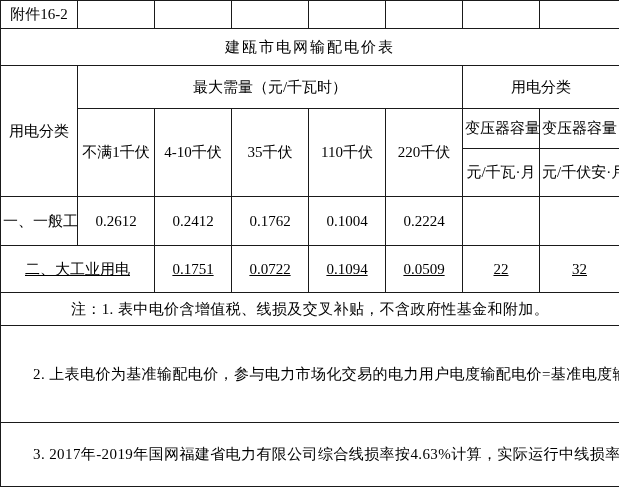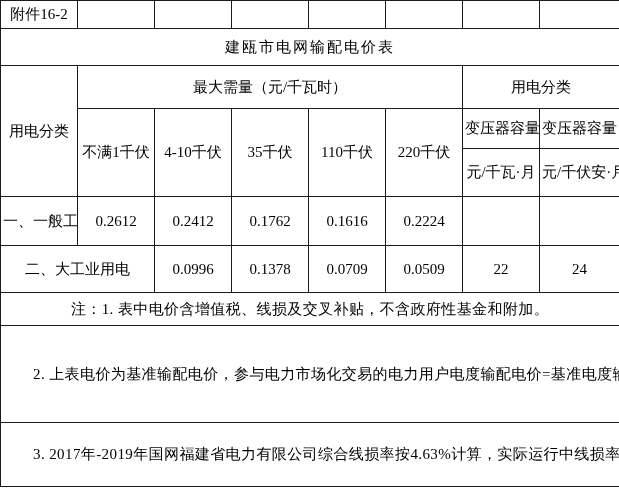--- a/index.html
+++ b/index.html
@@ -33,21 +33,21 @@
     text-align: center;
     vertical-align: middle;
     box-sizing: border-box;
   }
   tr.r1  { height: 28px; }
   tr.r2  { height: 37px; }
   tr.r3  { height: 43px; }
   tr.r4  { height: 40px; }
   tr.r5  { height: 48px; }
   tr.r6  { height: 49px; }
-  tr.r7  { height: 47px; }
+  tr.r7  { height: 47px; text-decoration: underline; }
   tr.r8  { height: 33px; }
   tr.r9  { height: 97px; }
   tr.r10 { height: 64px; }
   td.left { text-align: left; }
   td.title-cell {
     font-weight: normal;
     font-size: 20px;
     letter-spacing: 2px;
     text-align: center;
   }
@@ -114,34 +114,34 @@
     <tr class="r5">
       <td class="unit">元/千瓦·月</td>
       <td class="unit">元/千伏安·月</td>
     </tr>
 
     <tr class="r6">
       <td class="left">一、一般工商业及其他用电</td>
       <td>0.2612</td>
       <td>0.2412</td>
       <td>0.1762</td>
-      <td>0.1616</td>
+      <td>0.1004</td>
       <td>0.2224</td>
       <td></td>
       <td></td>
     </tr>
 
     <tr class="r7">
       <td colspan="2" class="left">二、大工业用电</td>
-      <td>0.0996</td>
-      <td>0.1378</td>
-      <td>0.0709</td>
+      <td>0.1751</td>
+      <td>0.0722</td>
+      <td>0.1094</td>
       <td>0.0509</td>
       <td>22</td>
-      <td>24</td>
+      <td>32</td>
     </tr>
 
     <tr class="r8">
       <td colspan="8" class="note">注：1. 表中电价含增值税、线损及交叉补贴，不含政府性基金和附加。</td>
     </tr>
     <tr class="r9">
       <td colspan="8" class="note indent">2. 上表电价为基准输配电价，参与电力市场化交易的电力用户电度输配电价=基准电度输配电价+调整系数，调整系数=燃煤机组标杆上网电价-参与直接交易机组政府核定上网电价（含相应超低排放电价，不含可再生能源电价补贴）。参与电力市场化交易的电力用户按规定征收政府性基金及附加，政府性基金及附加的具体征收标准以现行目录销售电价表中征收标准为准。其他电力用户继续执行现行目录销售电价政策。</td>
     </tr>
     <tr class="r10">
       <td colspan="8" class="note indent">3. 2017年-2019年国网福建省电力有限公司综合线损率按4.63%计算，实际运行中线损率超过4.63%带来的风险由国网福建省电力有限公司承担，低于4.63%的收益由国网福建省电力有限公司和用户各分享50%。</td>

